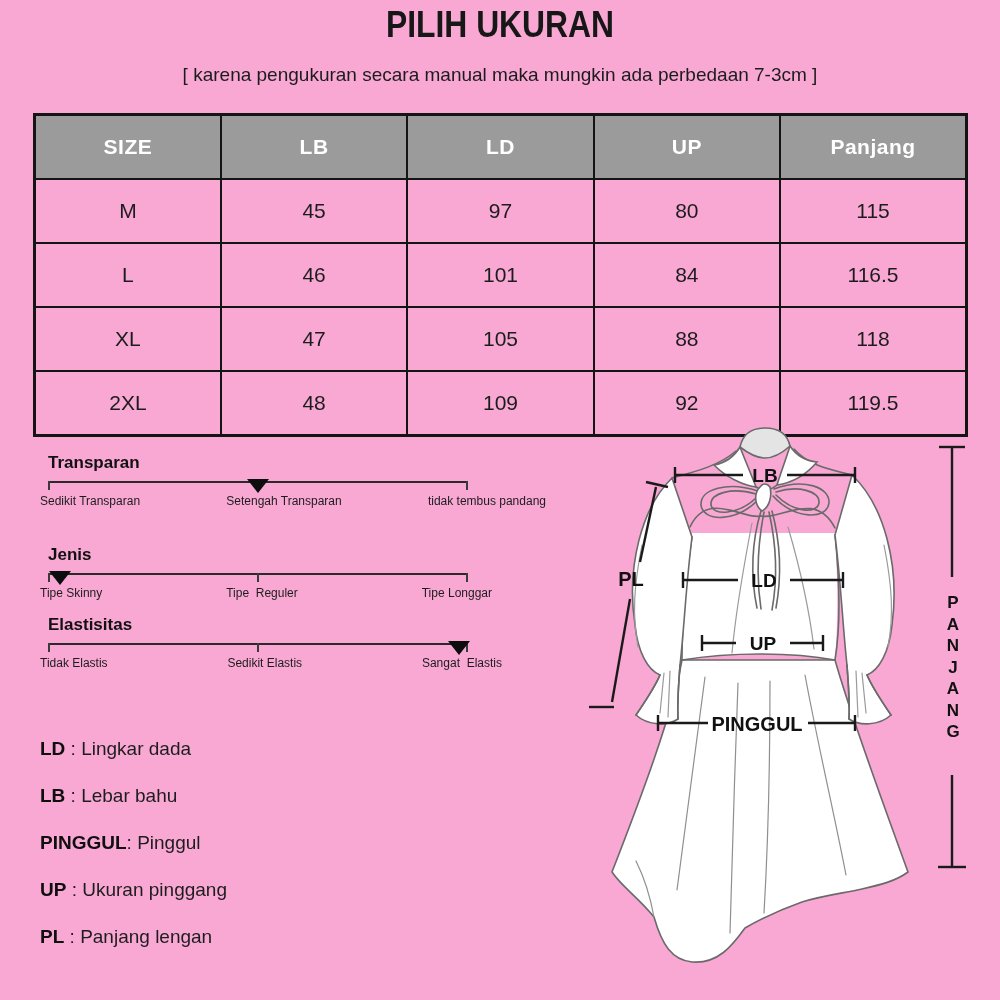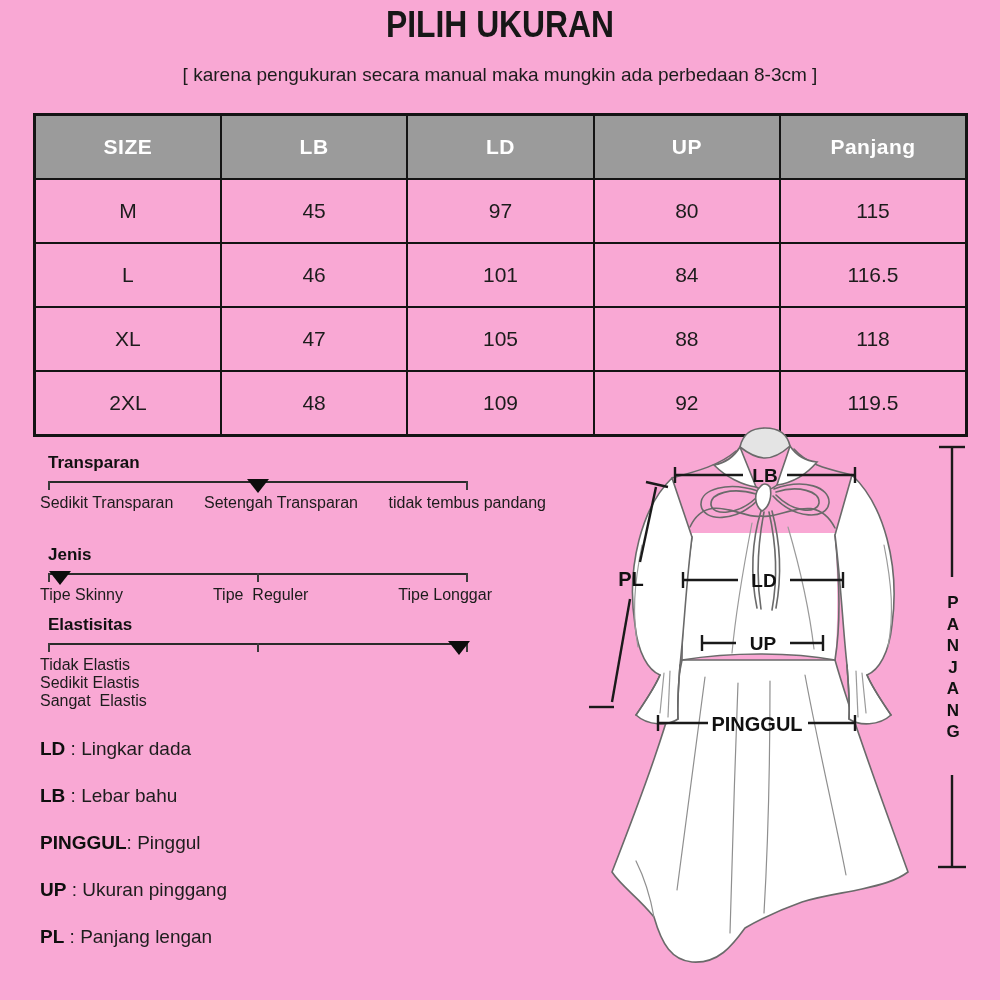--- a/index.html
+++ b/index.html
@@ -40,21 +40,21 @@
   .scale-marker{
     position:absolute;top:-2px;width:0;height:0;
     border-left:11px solid transparent;border-right:11px solid transparent;
     border-top:14px solid #0d0d0d;
   }
   .m-left{left:1px;}
   .m-middle{left:50%;transform:translateX(-50%);}
   .m-right{right:-2px;}
   .scale-labels{
     position:absolute;top:41px;left:0;display:flex;justify-content:space-between;
-    font-size:16px;color:#1c1c1c;
+    font-size:12px;color:#1c1c1c;
   }
   .scale-labels span{white-space:pre;}
   
   .legend{position:absolute;left:40px;top:722px;width:420px;}
   .legend-item{height:31px;font-size:19px;color:#1d1d1d;white-space:pre;margin-top:16px;}
   .legend-term{font-weight:bold;color:#0f0f0f;}
   
   .dress-svg{position:absolute;left:580px;top:425px;width:420px;height:550px;}
   .dim-label{font-family:"Liberation Sans",sans-serif;font-weight:bold;fill:#111;}
   .panjang-vertical{
@@ -62,21 +62,21 @@
     text-align:center;font-size:17px;font-weight:bold;line-height:21.5px;
     color:#111;white-space:pre-line;
   }
 </style>
 </head>
 <body>
 
 <div class="canvas">
 
   <h1 class="page-title">PILIH UKURAN</h1>
-  <div class="subtitle">[ karena pengukuran secara manual maka mungkin ada perbedaan 8-3cm ]</div>
+  <div class="subtitle">[ karena pengukuran secara manual maka mungkin ada perbedaan 7-3cm ]</div>
 
   <table class="size-table">
     <thead>
       <tr>
         <th style="background:#9b9b9b;color:#fff;">SIZE</th>
         <th style="background:#9b9b9b;color:#fff;">LB</th>
         <th style="background:#9b9b9b;color:#fff;">LD</th>
         <th style="background:#9b9b9b;color:#fff;">UP</th>
         <th style="background:#9b9b9b;color:#fff;">Panjang</th>
       </tr>
@@ -144,21 +144,21 @@
   </div>
 
   <div class="scale" style="top:615px;">
     <div class="scale-title">Elastisitas</div>
     <div class="scale-line">
       <span class="scale-tick t-left"></span>
       <span class="scale-tick t-mid"></span>
       <span class="scale-tick t-right"></span>
       <span class="scale-marker m-right"></span>
     </div>
-    <div class="scale-labels" style="width:462px;flex-direction:column;">
+    <div class="scale-labels" style="width:462px;">
       <span>Tidak Elastis</span>
       <span>Sedikit Elastis</span>
       <span>Sangat  Elastis</span>
     </div>
   </div>
 
   <div class="legend">
     <div class="legend-item"><span class="legend-term">LD</span><span> : </span><span>Lingkar dada</span></div>
     <div class="legend-item"><span class="legend-term">LB</span><span> : </span><span>Lebar bahu</span></div>
     <div class="legend-item"><span class="legend-term">PINGGUL</span><span>: </span><span>Pinggul</span></div>

